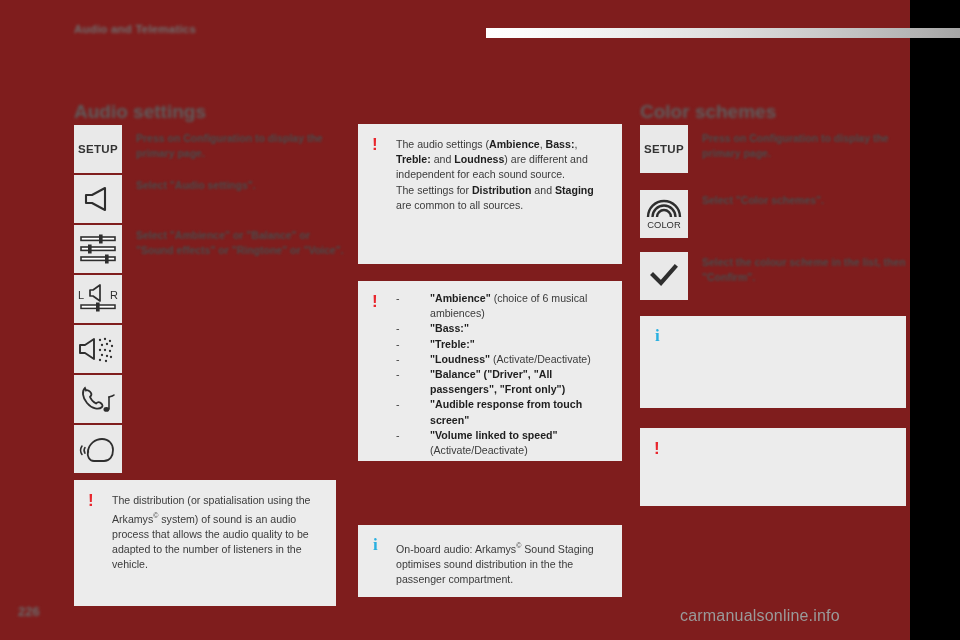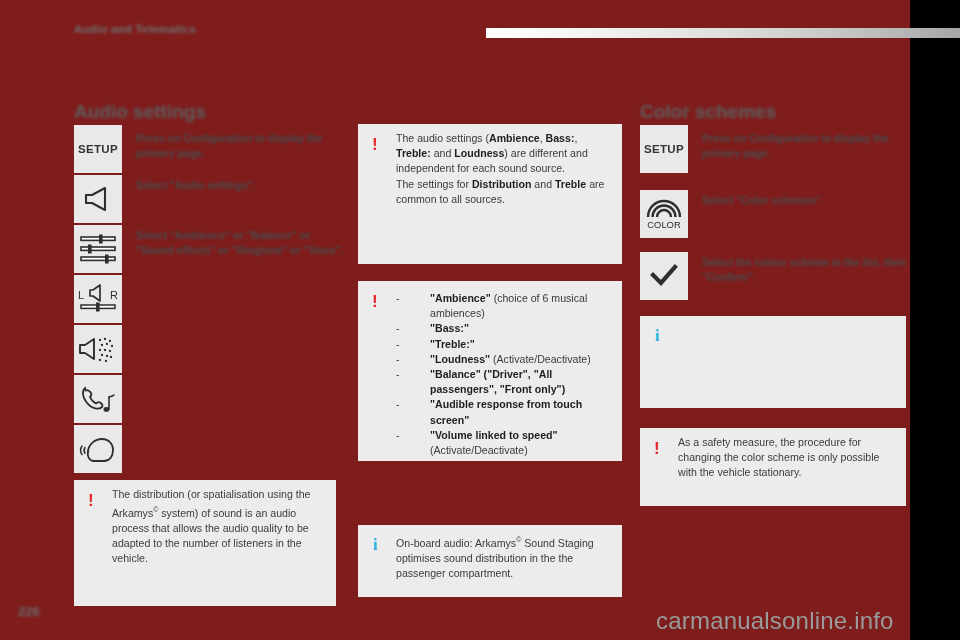--- a/index.html
+++ b/index.html
@@ -61,21 +61,21 @@
     position:absolute;background:#ececec;
     box-sizing:border-box;
   }
   .box .mark{
     position:absolute;left:14px;top:12px;
     font-size:17px;font-weight:bold;line-height:1;
   }
   .mark.warn{color:#e8262d;}
   .mark.info{color:#2ab0e0;left:15px;top:11px;font-family:"Liberation Serif",serif;font-style:normal;}
   .box .body{
-    position:absolute;left:38px;top:7px;right:12px;
+    position:absolute;left:38px;top:13px;right:12px;
     font-size:10.6px;line-height:15.2px;color:#3b3b3b;
   }
   .box .body b{color:#1e1e1e;font-weight:bold;}
   .sup{font-size:7px;vertical-align:super;}
 
   
   .bullets{
     position:absolute;left:38px;top:10px;right:10px;
     font-size:10.6px;line-height:15.2px;color:#3b3b3b;
   }
@@ -87,22 +87,22 @@
   }
   .bullets .li b{color:#1e1e1e;font-weight:bold;}
 
   
   .pagenum{
     position:absolute;left:18px;top:604px;
     font-size:13px;font-weight:bold;color:#6a6a6a;
     filter:blur(1.5px);
   }
   .watermark{
-    position:absolute;left:656px;top:607px;
-    font-size:24px;color:#9a9a9a;letter-spacing:.2px;
+    position:absolute;left:680px;top:607px;
+    font-size:16px;color:#9a9a9a;letter-spacing:.2px;
     filter:blur(.45px);
   }
 </style>
 </head>
 <body>
 
 <div class="page">
 
   <div class="hdr-title">Audio and Telematics</div>
   <div class="hdr-bar"></div>
@@ -212,21 +212,21 @@
         <span id="lw1">The distribution (or spatialisation using the Arkamys<span class="sup">©</span> system) of sound is an audio process that allows the audio quality to be adapted to the number of listeners in the vehicle.</span><br>
       </div>
     </div>
   </div>
 
   <div class="col col-mid">
 
     <div class="box" style="left:0;top:124px;width:264px;height:140px;">
       <span class="mark warn">!</span>
       <div class="body">
-        <span id="mw1">The audio settings (<b>Ambience</b>, <b>Bass:</b>, <b>Treble:</b> and <b>Loudness</b>) are different and independent for each sound source.</span><br><span id="mw2">The settings for <b>Distribution</b> and <b>Treble</b> are common to all sources.</span>
+        <span id="mw1">The audio settings (<b>Ambience</b>, <b>Bass:</b>, <b>Treble:</b> and <b>Loudness</b>) are different and independent for each sound source.</span><br><span id="mw2">The settings for <b>Distribution</b> and <b>Staging</b> are common to all sources.</span>
       </div>
     </div>
 
     <div class="box" style="left:0;top:281px;width:264px;height:180px;">
       <span class="mark warn">!</span>
       <div class="bullets" id="bulletList">
           <div class="li"><span class="dash">-</span><b>"Ambience"</b> (choice of 6 musical ambiences)</div>
           <div class="li"><span class="dash">-</span><b>"Bass:"</b></div>
           <div class="li"><span class="dash">-</span><b>"Treble:"</b></div>
           <div class="li"><span class="dash">-</span><b>"Loudness"</b> (Activate/Deactivate)</div>
@@ -277,20 +277,19 @@
       </div>
       <div class="step-txt wide" style="top:3px;">Select the colour scheme in the list, then "Confirm".</div>
     </div>
 
     <div class="box" style="left:0;top:316px;width:266px;height:92px;">
       <span class="mark info">i</span>
     </div>
 
     <div class="box" style="left:0;top:428px;width:266px;height:78px;">
       <span class="mark warn">!</span>
-      <div class="body">As a safety measure, the procedure for changing the color scheme is only possible with the vehicle stationary.</div>
     </div>
   </div>
 
   <div class="pagenum">226</div>
   <div class="watermark">carmanualsonline.info</div>
 
 </div>
 
 </body></html>

